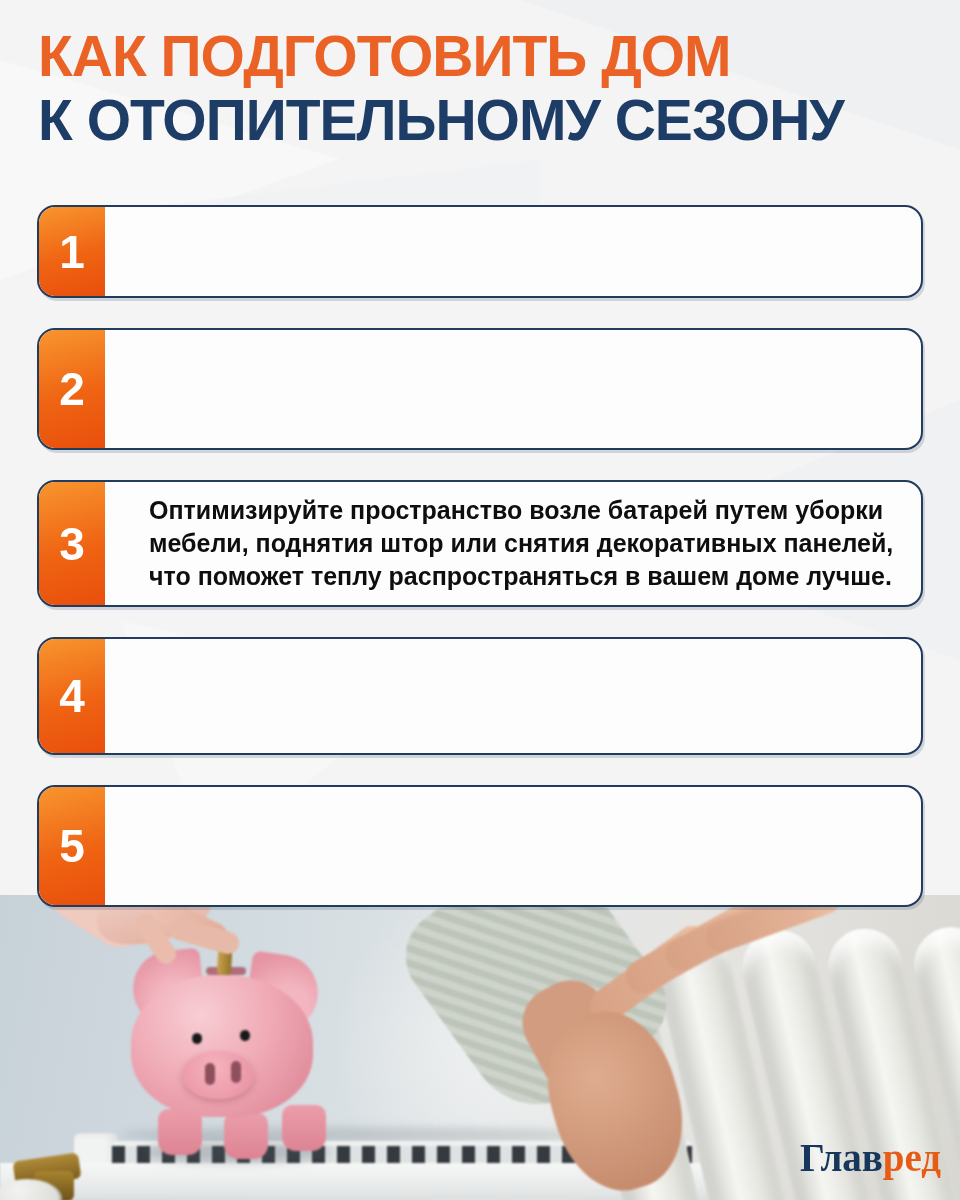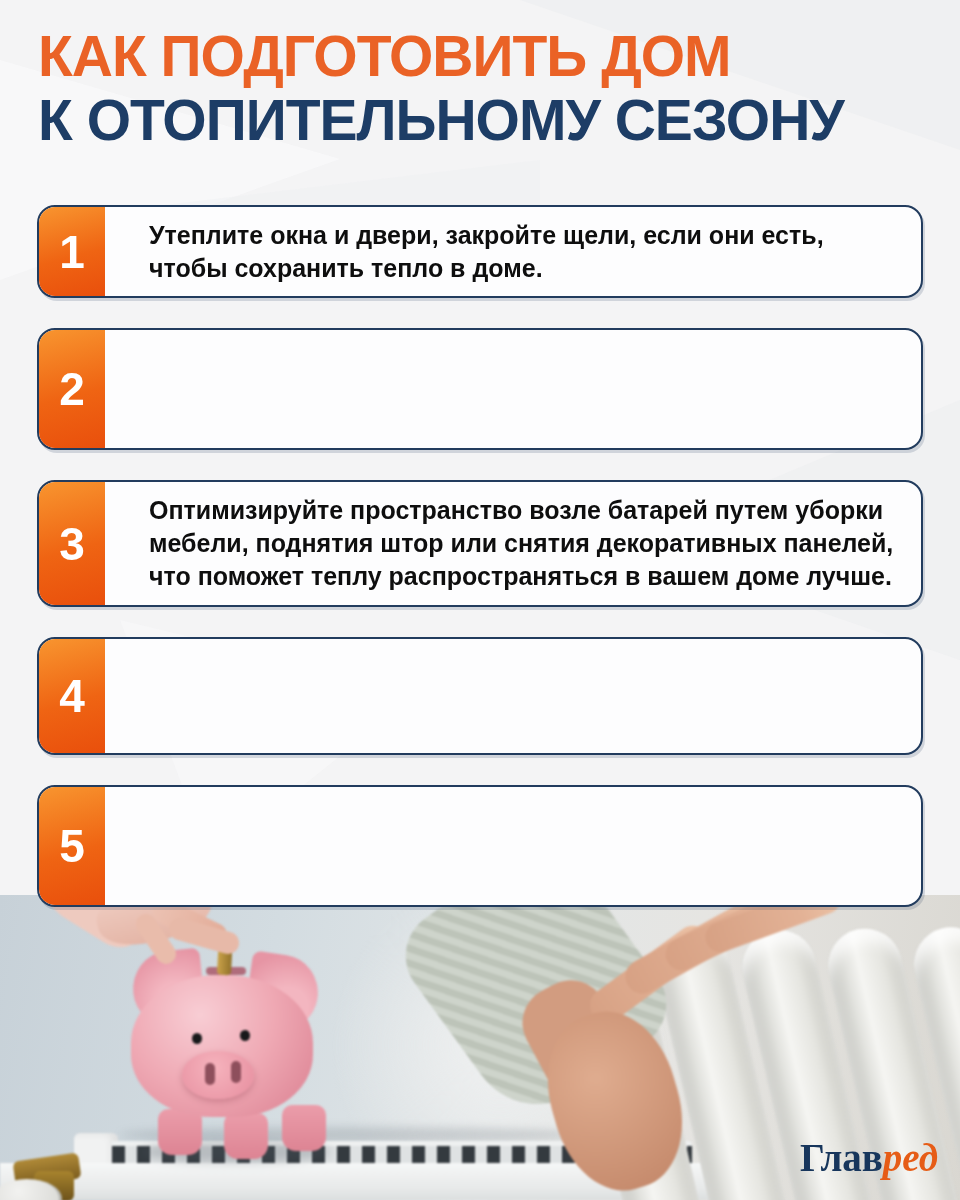--- a/index.html
+++ b/index.html
@@ -126,41 +126,40 @@
     box-shadow:inset 0 14px 14px rgba(255,255,255,.8), inset 0 -10px 16px rgba(120,120,115,.25); }
   .iron-col:nth-child(2){ margin-top:18px; }
   .iron-col:nth-child(3){ margin-top:36px; }
   .iron-col:nth-child(4){ margin-top:54px; }
   .iron-col:nth-child(5){ margin-top:72px; }
 
   
   .logo { position:absolute; left:800px; top:240px; z-index:4;
     font-family:"Liberation Serif", serif; font-weight:700; font-size:39px; letter-spacing:0; }
   .logo .dark { color:#17365c; }
-  .logo .orange { color:#e65c16;font-style:italic; }
+  .logo .orange { color:#e65c16; }
 </style>
 </head>
 <body>
 
 <div class="poster">
 
   <div class="facet f1"></div>
   <div class="facet f2"></div>
   <div class="facet f3"></div>
   <div class="facet f4"></div>
   <div class="facet f5"></div>
 
   <header class="header">
     <span class="title-line l1">КАК ПОДГОТОВИТЬ ДОМ</span>
     <span class="title-line l2">К ОТОПИТЕЛЬНОМУ СЕЗОНУ</span>
   </header>
 
   <div class="tip-card card-1">
     <div class="tip-number">1</div>
-    <div class="tip-text">Утеплите окна и двери, закройте щели, если они есть, чтобы сохранить тепло в доме.</div>
   </div>
 
   <div class="tip-card card-2">
     <div class="tip-number">2</div>
   </div>
 
   <div class="tip-card card-3">
     <div class="tip-number">3</div>
     <div class="tip-text">Оптимизируйте пространство возле батарей путем уборки мебели, поднятия штор или снятия декоративных панелей, что поможет теплу распространяться в вашем доме лучше.</div>
   </div>

